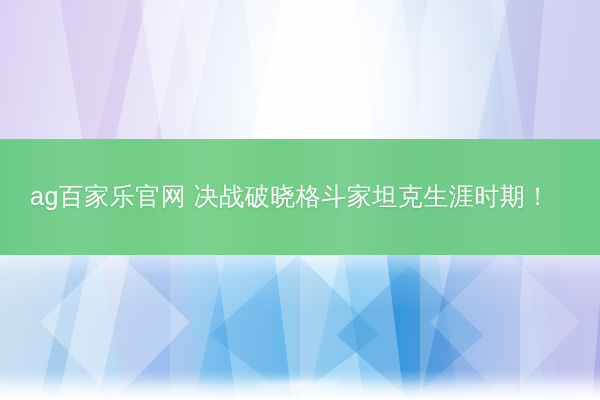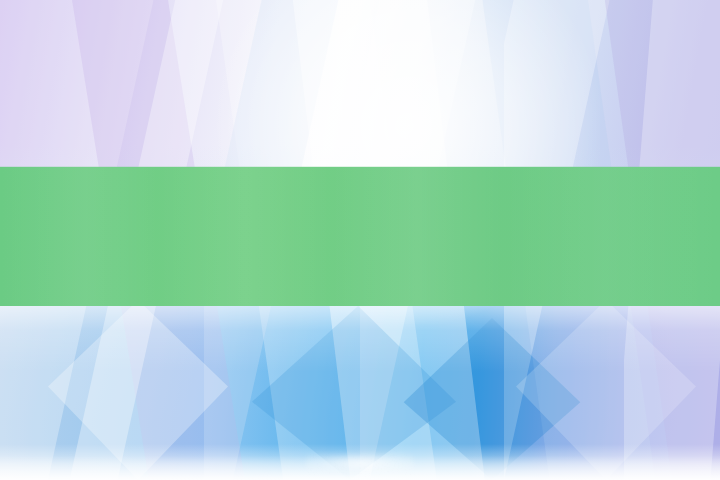--- a/index.html
+++ b/index.html
@@ -237,15 +237,16 @@
   <div class="dia d3"></div>
   <div class="dia d4"></div>
 
   <div class="glow-center"></div>
 
   <div class="bg-layer bg-bottom-shade"></div>
   <div class="bottom-fade"></div>
   <div class="watermark"></div>
 
   <div class="caption-band">
+    <div class="caption-line caption-line-1">ag百家乐官网 决战破晓格斗家坦克生涯时期！</div>
   </div>
 
 </div>
 
 </body></html>

